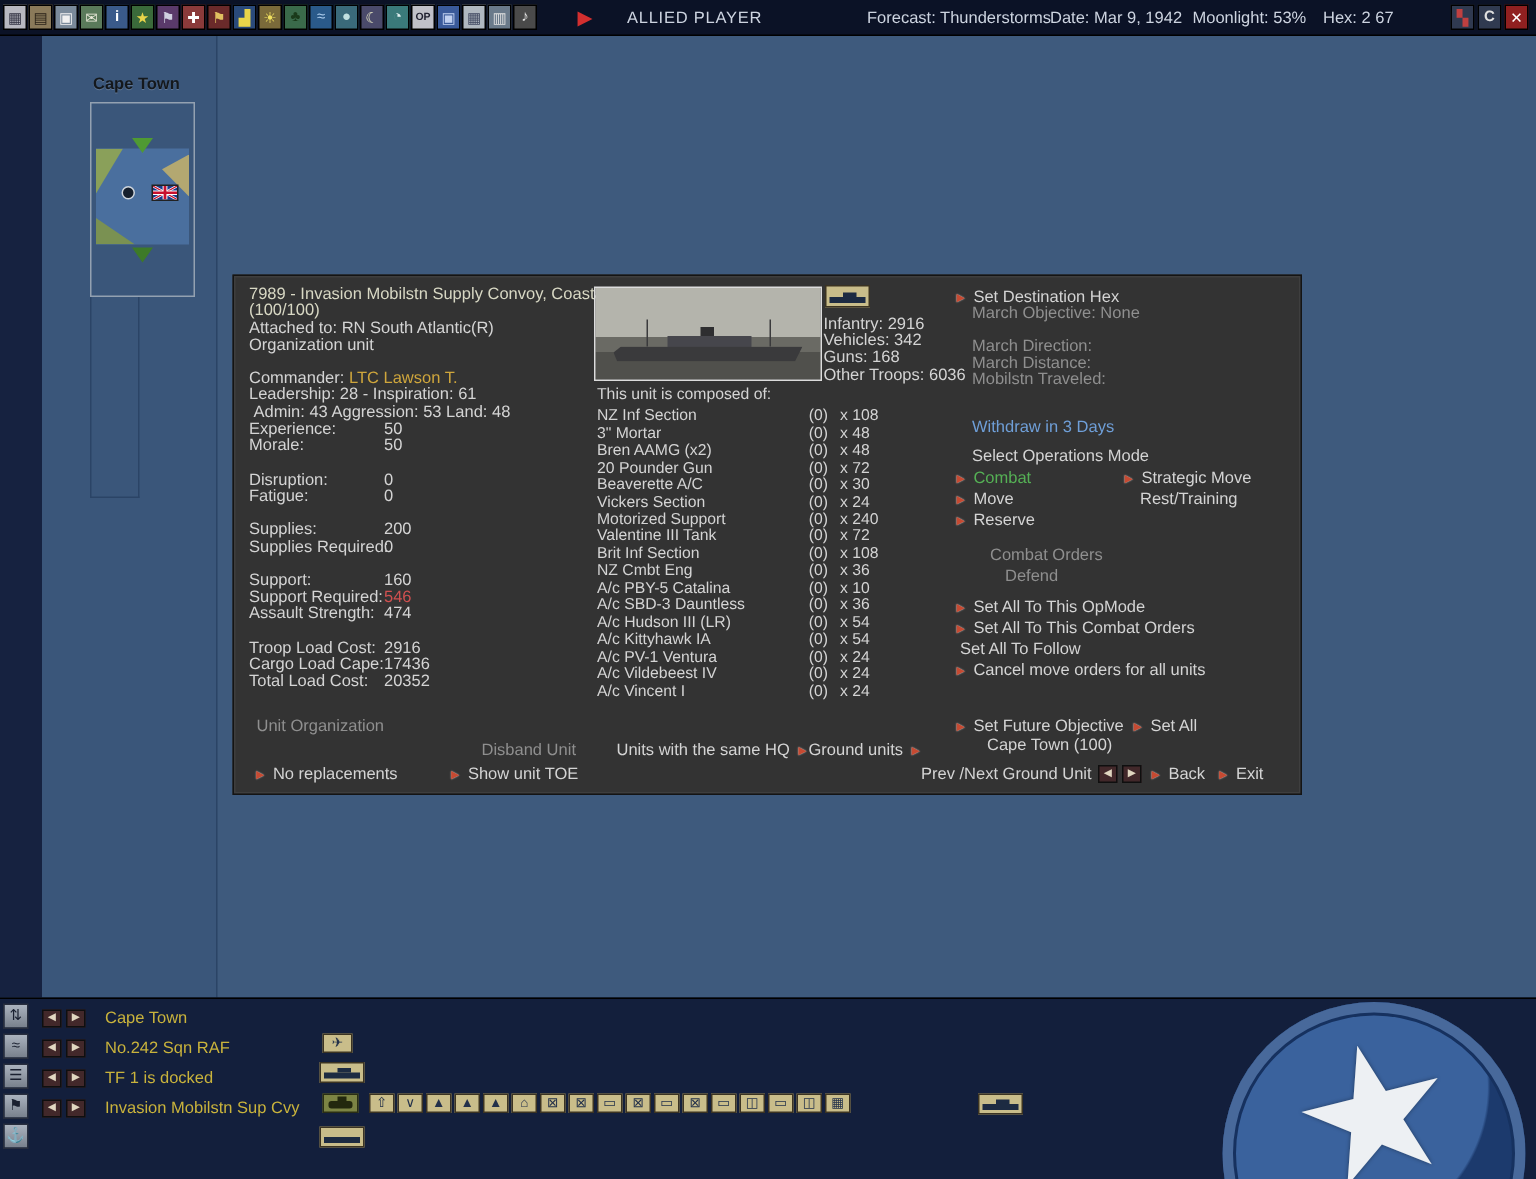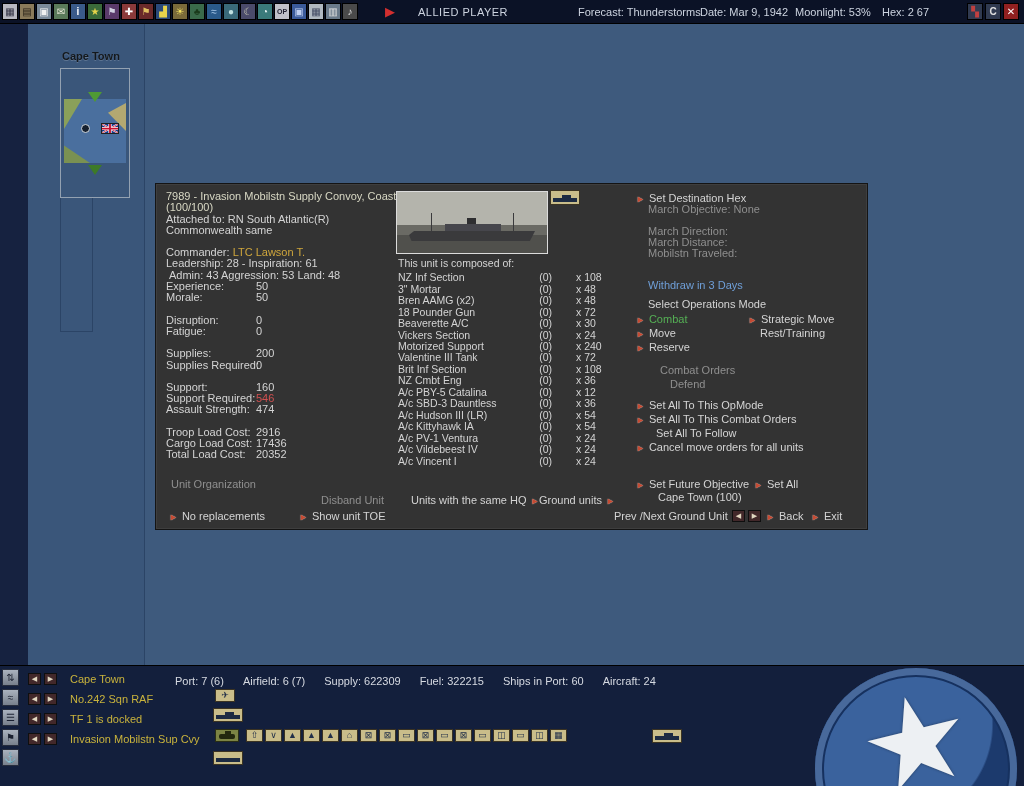--- a/index.html
+++ b/index.html
@@ -65,40 +65,40 @@
   .sil-top{position:absolute;left:40%;bottom:6px;width:30%;height:3px;background:#1d2b42}
 
   .totals{position:absolute;left:393px;top:27px;width:125px}
   .totals div{line-height:11.2px;white-space:nowrap}
 
   .comp{position:absolute;left:242px;top:74px;width:202px;font-size:10.5px}
   .comp-h{margin-bottom:3px}
   .comp-row{display:flex;line-height:11.45px}
   .comp-name{flex:1;white-space:nowrap;overflow:hidden}
   .comp-count{width:24px;text-align:right}
-  .comp-qty{width:48px;padding-left:24px;white-space:nowrap}
+  .comp-qty{width:48px;padding-left:8px;white-space:nowrap}
 
   .orders{position:absolute;left:480px;top:0;width:232px}
   .orders>div{position:absolute;white-space:nowrap}
   .arr{color:#c64a32;font-size:9px;margin-right:4px;text-shadow:0 0 1px #e8e8e8;cursor:default}
   .o-setdest{top:9px}
   .o-mobj{top:20px;left:12px}
   .o-mdir{top:42px;left:12px}
   .o-mdist{top:53px;left:12px}
   .o-dtrav{top:64px;left:12px}
   .o-withdraw{top:96px;left:12px}
   .o-selops{top:115px;left:12px}
   .o-combat{top:130px}.o-strat{top:130px;left:112px}
   .o-move{top:144px}.o-rest{top:144px;left:124px}
   .o-reserve{top:158px}
   .o-cmborders{top:181px;left:24px}
   .o-defend{top:195px;left:34px}
   .o-setallop{top:216px}
   .o-setallco{top:230px}
-  .o-setallfollow{top:244px;left:20px}
+  .o-setallfollow{top:244px;left:4px}
   .o-cancel{top:258px}
   .o-futobj{top:295px}.o-setall{top:295px;left:118px}
   .o-objective{top:308px;left:22px}
 
   .dlg-foot>div{position:absolute;white-space:nowrap}
   .f-disband{left:165px;top:311px}
   .f-samehq{left:255px;top:311px}
   .f-ground{left:383px;top:311px}
   .f-norepl{left:13px;top:327px}
   .f-showtoe{left:143px;top:327px}
@@ -219,21 +219,21 @@
       <path stroke="#c8102e" stroke-width="7" d="M30 0 V36 M0 18 H60"></path>
     </svg>
   </div>
 
   <section class="dialog">
 
     <div class="lc">
       <div class="line title">7989 - Invasion Mobilstn Supply Convoy, Coastal D</div>
       <div class="line title">(100/100)</div>
       <div class="line">Attached to: RN South Atlantic(R)</div>
-      <div class="line">Commonwealth same</div>
+      <div class="line">Organization unit</div>
       <div class="gap"></div>
       <div class="line"><span>Commander:</span> <span class="cmdr-name">LTC Lawson T.</span></div>
       <div class="line">Leadership: 28 - Inspiration: 61</div>
       <div class="line indent">Admin: 43  Aggression: 53 Land: 48</div>
       <div class="stat-row">
           <span class="sl">Experience:</span>
           <span class="sv">50</span>
         </div>
       <div class="stat-row">
           <span class="sl">Morale:</span>
@@ -269,21 +269,21 @@
       <div class="stat-row">
           <span class="sl">Assault Strength:</span>
           <span class="sv">474</span>
         </div>
       <div class="gap"></div>
       <div class="stat-row">
           <span class="sl">Troop Load Cost:</span>
           <span class="sv">2916</span>
         </div>
       <div class="stat-row">
-          <span class="sl">Cargo Load Cost:</span>
+          <span class="sl">Cargo Load Cape:</span>
           <span class="sv">17436</span>
         </div>
       <div class="stat-row">
           <span class="sl">Total Load Cost:</span>
           <span class="sv">20352</span>
         </div>
     </div>
 
     <div class="unit-org">Unit Organization</div>
 
@@ -293,20 +293,27 @@
       <div class="p-funnel"></div>
       <div class="p-deck"></div>
       <div class="p-hull"></div>
     </div>
 
     <div class="ship-tile" style="left:394px;top:6px;width:30px;height:15px">
       <div class="sil-top"></div>
       <div class="sil-hull"></div>
     </div>
 
+    <div class="totals">
+
+    <div>Infantry: 2916</div>
+        <div>Vehicles: 342</div>
+        <div>Guns: 168</div>
+        <div>Other Troops: 6036</div>
+      </div>
 
     <div class="comp">
       <div class="comp-h">This unit is composed of:</div>
       <div>
 
           <div class="comp-row">
             <span class="comp-name">NZ Inf Section</span>
             <span class="comp-count">(0)</span>
             <span class="comp-qty">x 108</span>
           </div>
@@ -317,21 +324,21 @@
             <span class="comp-qty">x 48</span>
           </div>
 
           <div class="comp-row">
             <span class="comp-name">Bren AAMG (x2)</span>
             <span class="comp-count">(0)</span>
             <span class="comp-qty">x 48</span>
           </div>
 
           <div class="comp-row">
-            <span class="comp-name">18 Pounder Gun</span>
+            <span class="comp-name">20 Pounder Gun</span>
             <span class="comp-count">(0)</span>
             <span class="comp-qty">x 72</span>
           </div>
 
           <div class="comp-row">
             <span class="comp-name">Beaverette A/C</span>
             <span class="comp-count">(0)</span>
             <span class="comp-qty">x 30</span>
           </div>
 
@@ -361,21 +368,21 @@
 
           <div class="comp-row">
             <span class="comp-name">NZ Cmbt Eng</span>
             <span class="comp-count">(0)</span>
             <span class="comp-qty">x 36</span>
           </div>
 
           <div class="comp-row">
             <span class="comp-name">A/c PBY-5 Catalina</span>
             <span class="comp-count">(0)</span>
-            <span class="comp-qty">x 12</span>
+            <span class="comp-qty">x 10</span>
           </div>
 
           <div class="comp-row">
             <span class="comp-name">A/c SBD-3 Dauntless</span>
             <span class="comp-count">(0)</span>
             <span class="comp-qty">x 36</span>
           </div>
 
           <div class="comp-row">
             <span class="comp-name">A/c Hudson III (LR)</span>
@@ -454,29 +461,20 @@
         <span class="rail-icon">☰</span>
         <span class="rail-icon">⚑</span>
         <span class="rail-icon">⚓</span>
       </div>
 
     <div class="bb-row bb-r1">
       <span class="nav-btn">◀</span>
       <span class="nav-btn">▶</span>
       <span class="bb-label">Cape Town</span>
     </div>
-    <div class="bb-stats">
-
-    <span>Port: 7 (6)</span>
-        <span>Airfield: 6 (7)</span>
-        <span>Supply: 622309</span>
-        <span>Fuel: 322215</span>
-        <span>Ships in Port: 60</span>
-        <span>Aircraft: 24</span>
-      </div>
 
     <div class="bb-row bb-r2">
       <span class="nav-btn">◀</span>
       <span class="nav-btn">▶</span>
       <span class="bb-label">No.242 Sqn RAF</span>
     </div>
     <div class="bb-row bb-r3">
       <span class="nav-btn">◀</span>
       <span class="nav-btn">▶</span>
       <span class="bb-label">TF 1 is docked</span>

